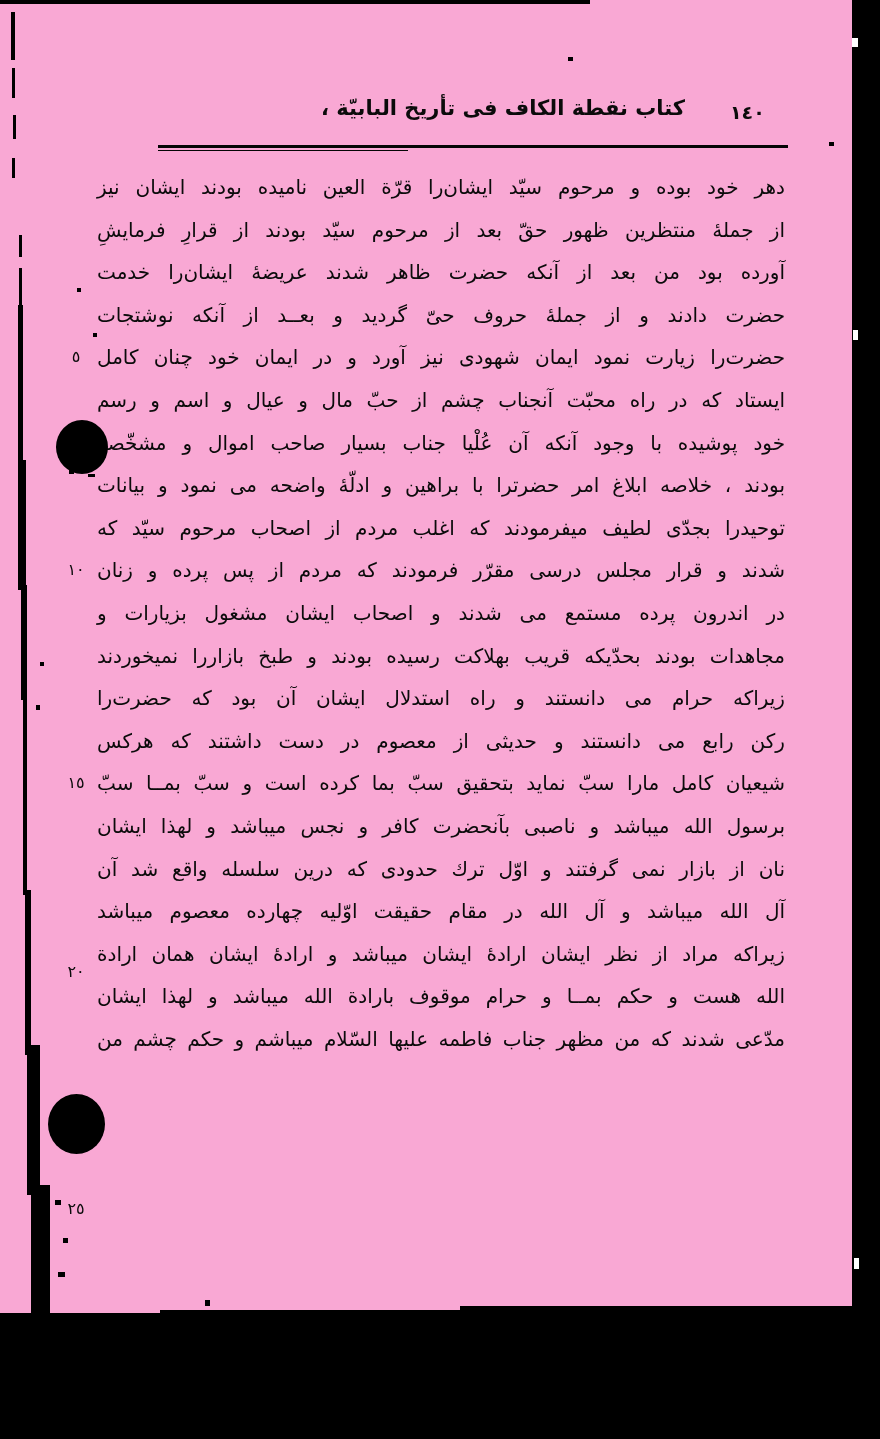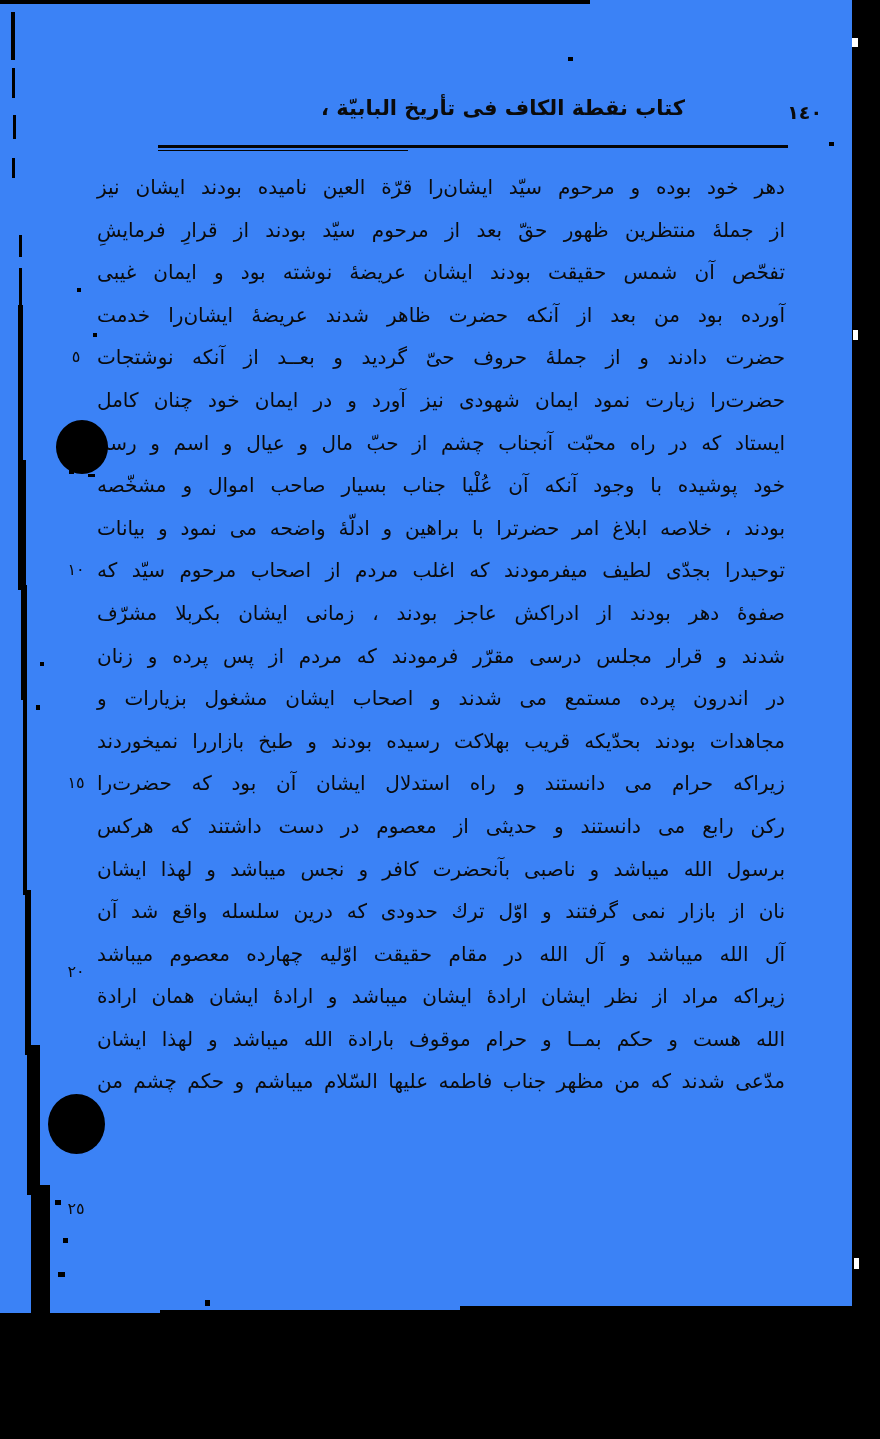--- a/index.html
+++ b/index.html
@@ -1,31 +1,31 @@
 <!DOCTYPE html>
 <html><head>
 <meta charset="utf-8">
 <style>
   html,body { margin:0; padding:0; background:#ffffff; }
   .page {
     position:relative; width:880px; height:1439px;
-    background:#3b82f6; overflow:hidden;
+    background:#f9a8d4; overflow:hidden;
     font-family:"DejaVu Sans", sans-serif;
     color:#0b0b0b;
   }
   
   .hdr-title {
     position:absolute; left:325px; top:96px; width:360px;
     direction:rtl; text-align:center;
     font-size:21px; font-weight:bold; letter-spacing:0.5px;
     white-space:nowrap;
   }
   .hdr-pagenum {
-    position:absolute; left:770px; top:101px; width:52px;
-    direction:rtl; text-align:right;
+    position:absolute; left:730px; top:101px; width:52px;
+    direction:rtl; text-align:left;
     font-size:19px; font-weight:bold;
   }
   .hdr-rule  { position:absolute; left:158px; top:145px; width:630px; height:3px; background:#050505; }
   .hdr-rule2 { position:absolute; left:158px; top:150px; width:250px; height:1px; background:#050505; }
   
   .textblock {
     position:absolute; left:97px; top:166px; width:688px;
     direction:rtl;
   }
   .line {
@@ -57,34 +57,33 @@
 
   <div class="margin-num" style="top:336px">٥</div>
   <div class="margin-num" style="top:549px">١٠</div>
   <div class="margin-num" style="top:762px">١٥</div>
   <div class="margin-num" style="top:951px">٢٠</div>
   <div class="margin-num" style="top:1188px">٢٥</div>
 
   <div class="textblock">
     <div class="line">دهر خود بوده و مرحوم سيّد ايشان‌را قرّة العين ناميده بودند ايشان نيز</div>
     <div class="line">از جملهٔ منتظرين ظهور حقّ بعد از مرحوم سيّد بودند از قرارِ فرمايشِ</div>
-    <div class="line">تفحّص آن شمس حقيقت بودند ايشان عريضهٔ نوشته بود و ايمان غيبى</div>
     <div class="line">آورده بود من بعد از آنكه حضرت ظاهر شدند عريضهٔ ايشان‌را خدمت</div>
     <div class="line">حضرت دادند و از جملهٔ حروف حىّ گرديد و بعــد از آنكه نوشتجات</div>
     <div class="line">حضرت‌را زيارت نمود ايمان شهودى نيز آورد و در ايمان خود چنان كامل</div>
     <div class="line">ايستاد كه در راه محبّت آنجناب چشم از حبّ مال و عيال و اسم و رسم</div>
     <div class="line">خود پوشيده با وجود آنكه آن عُلْيا جناب بسيار صاحب اموال و مشخّصه</div>
     <div class="line">بودند ، خلاصه ابلاغ امر حضرترا با براهين و ادلّهٔ واضحه مى نمود و بيانات</div>
     <div class="line">توحيدرا بجدّى لطيف ميفرمودند كه اغلب مردم از اصحاب مرحوم سيّد كه</div>
-    <div class="line">صفوهٔ دهر بودند از ادراكش عاجز بودند ، زمانى ايشان بكربلا مشرّف</div>
     <div class="line">شدند و قرار مجلس درسى مقرّر فرمودند كه مردم از پس پرده و زنان</div>
     <div class="line">در اندرون پرده مستمع مى شدند و اصحاب ايشان مشغول بزيارات و</div>
     <div class="line">مجاهدات بودند بحدّيكه قريب بهلاكت رسيده بودند و طبخ بازاررا نميخوردند</div>
     <div class="line">زيراكه حرام مى دانستند و راه استدلال ايشان آن بود كه حضرت‌را</div>
     <div class="line">ركن رابع مى دانستند و حديثى از معصوم در دست داشتند كه هركس</div>
+    <div class="line">شيعيان كامل مارا سبّ نمايد بتحقيق سبّ بما كرده است و سبّ بمــا سبّ</div>
     <div class="line">برسول الله ميباشد و ناصبى بآنحضرت كافر و نجس ميباشد و لهذا ايشان</div>
     <div class="line">نان از بازار نمى گرفتند و اوّل ترك حدودى كه درين سلسله واقع شد آن</div>
     <div class="line">آل الله ميباشد و آل الله در مقام حقيقت اوّليه چهارده معصوم ميباشد</div>
     <div class="line">زيراكه مراد از نظر ايشان ارادهٔ ايشان ميباشد و ارادهٔ ايشان همان ارادة</div>
     <div class="line">الله هست و حكم بمــا و حرام موقوف بارادة الله ميباشد و لهذا ايشان</div>
     <div class="line">مدّعى شدند كه من مظهر جناب فاطمه عليها السّلام ميباشم و حكم چشم من</div>
   </div>
 
   <div class="art" style="left:0;top:0;width:590px;height:4px"></div>
   <div class="art" style="left:852px;top:0;width:28px;height:1439px"></div>

